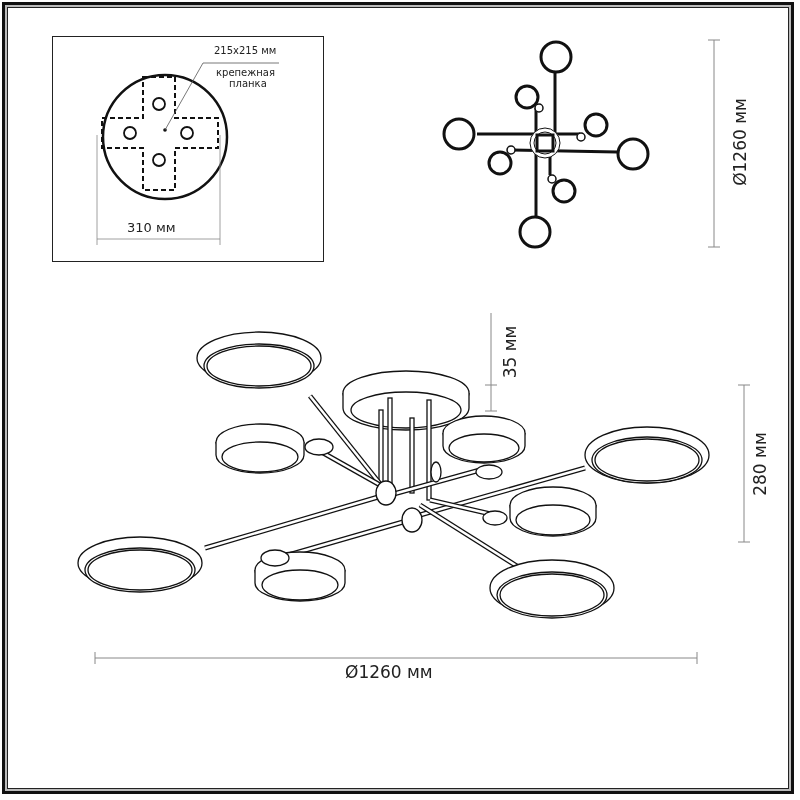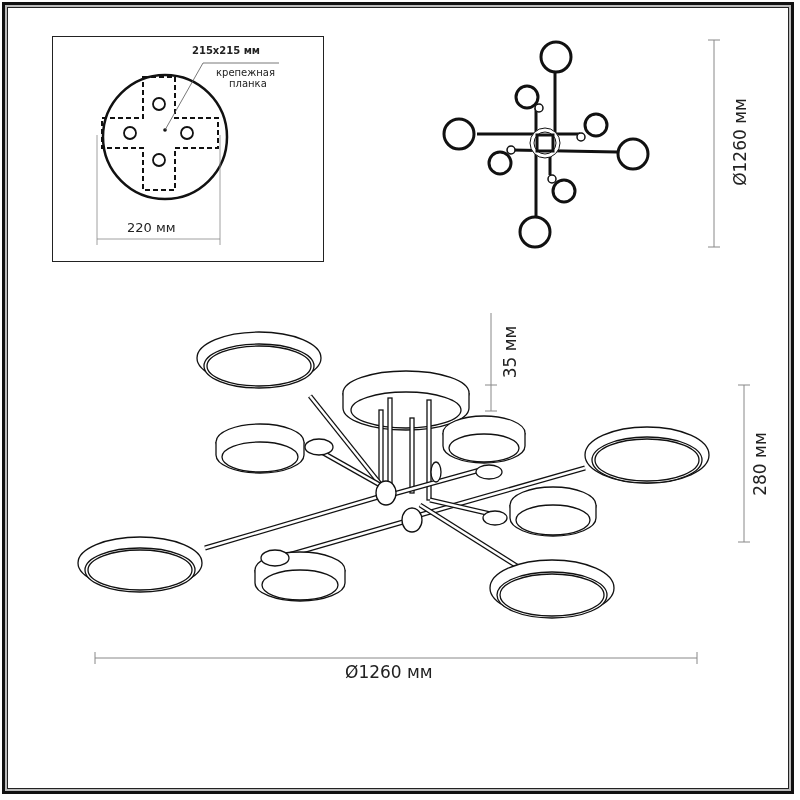--- a/index.html
+++ b/index.html
@@ -24,26 +24,26 @@
   <circle cx="130" cy="133" r="6" fill="none" stroke="#111" stroke-width="1.8"></circle>
   <circle cx="187" cy="133" r="6" fill="none" stroke="#111" stroke-width="1.8"></circle>
   <circle cx="165" cy="130" r="1.8" fill="#111"></circle>
   <line x1="165" y1="130" x2="203" y2="63" stroke="#555" stroke-width="0.8"></line>
   <line x1="203" y1="63" x2="279" y2="63" stroke="#555" stroke-width="0.8"></line>
   <line x1="97" y1="135" x2="97" y2="245" stroke="#888" stroke-width="0.8"></line>
   <line x1="220" y1="135" x2="220" y2="245" stroke="#888" stroke-width="0.8"></line>
   <line x1="97" y1="239" x2="220" y2="239" stroke="#888" stroke-width="0.8"></line>
 </svg>
 
-<div class="lbl" style="left:192px;top:45px;font-size:10px;font-weight:bold;">215x215 мм</div>
+<div class="lbl" style="left:214px;top:45px;font-size:10px;">215x215 мм</div>
 <div class="lbl" style="left:216px;top:67px;font-size:10px;line-height:11px;">
   <div>крепежная</div>
   <div style="padding-left:13px;">планка</div>
 </div>
-<div class="lbl" style="left:127px;top:220px;font-size:13px;">220 мм</div>
+<div class="lbl" style="left:127px;top:220px;font-size:13px;">310 мм</div>
 
 <svg width="800" height="800">
   <g stroke="#111" fill="none" stroke-width="3">
     <line x1="555" y1="72" x2="555" y2="140"></line>
     <line x1="536" y1="108" x2="536" y2="218"></line>
     <line x1="550" y1="145" x2="550" y2="175"></line>
     <line x1="477" y1="134" x2="580" y2="134"></line>
     <line x1="512" y1="150" x2="617" y2="152"></line>
   </g>
   <g stroke="#111" fill="#fff" stroke-width="1">

